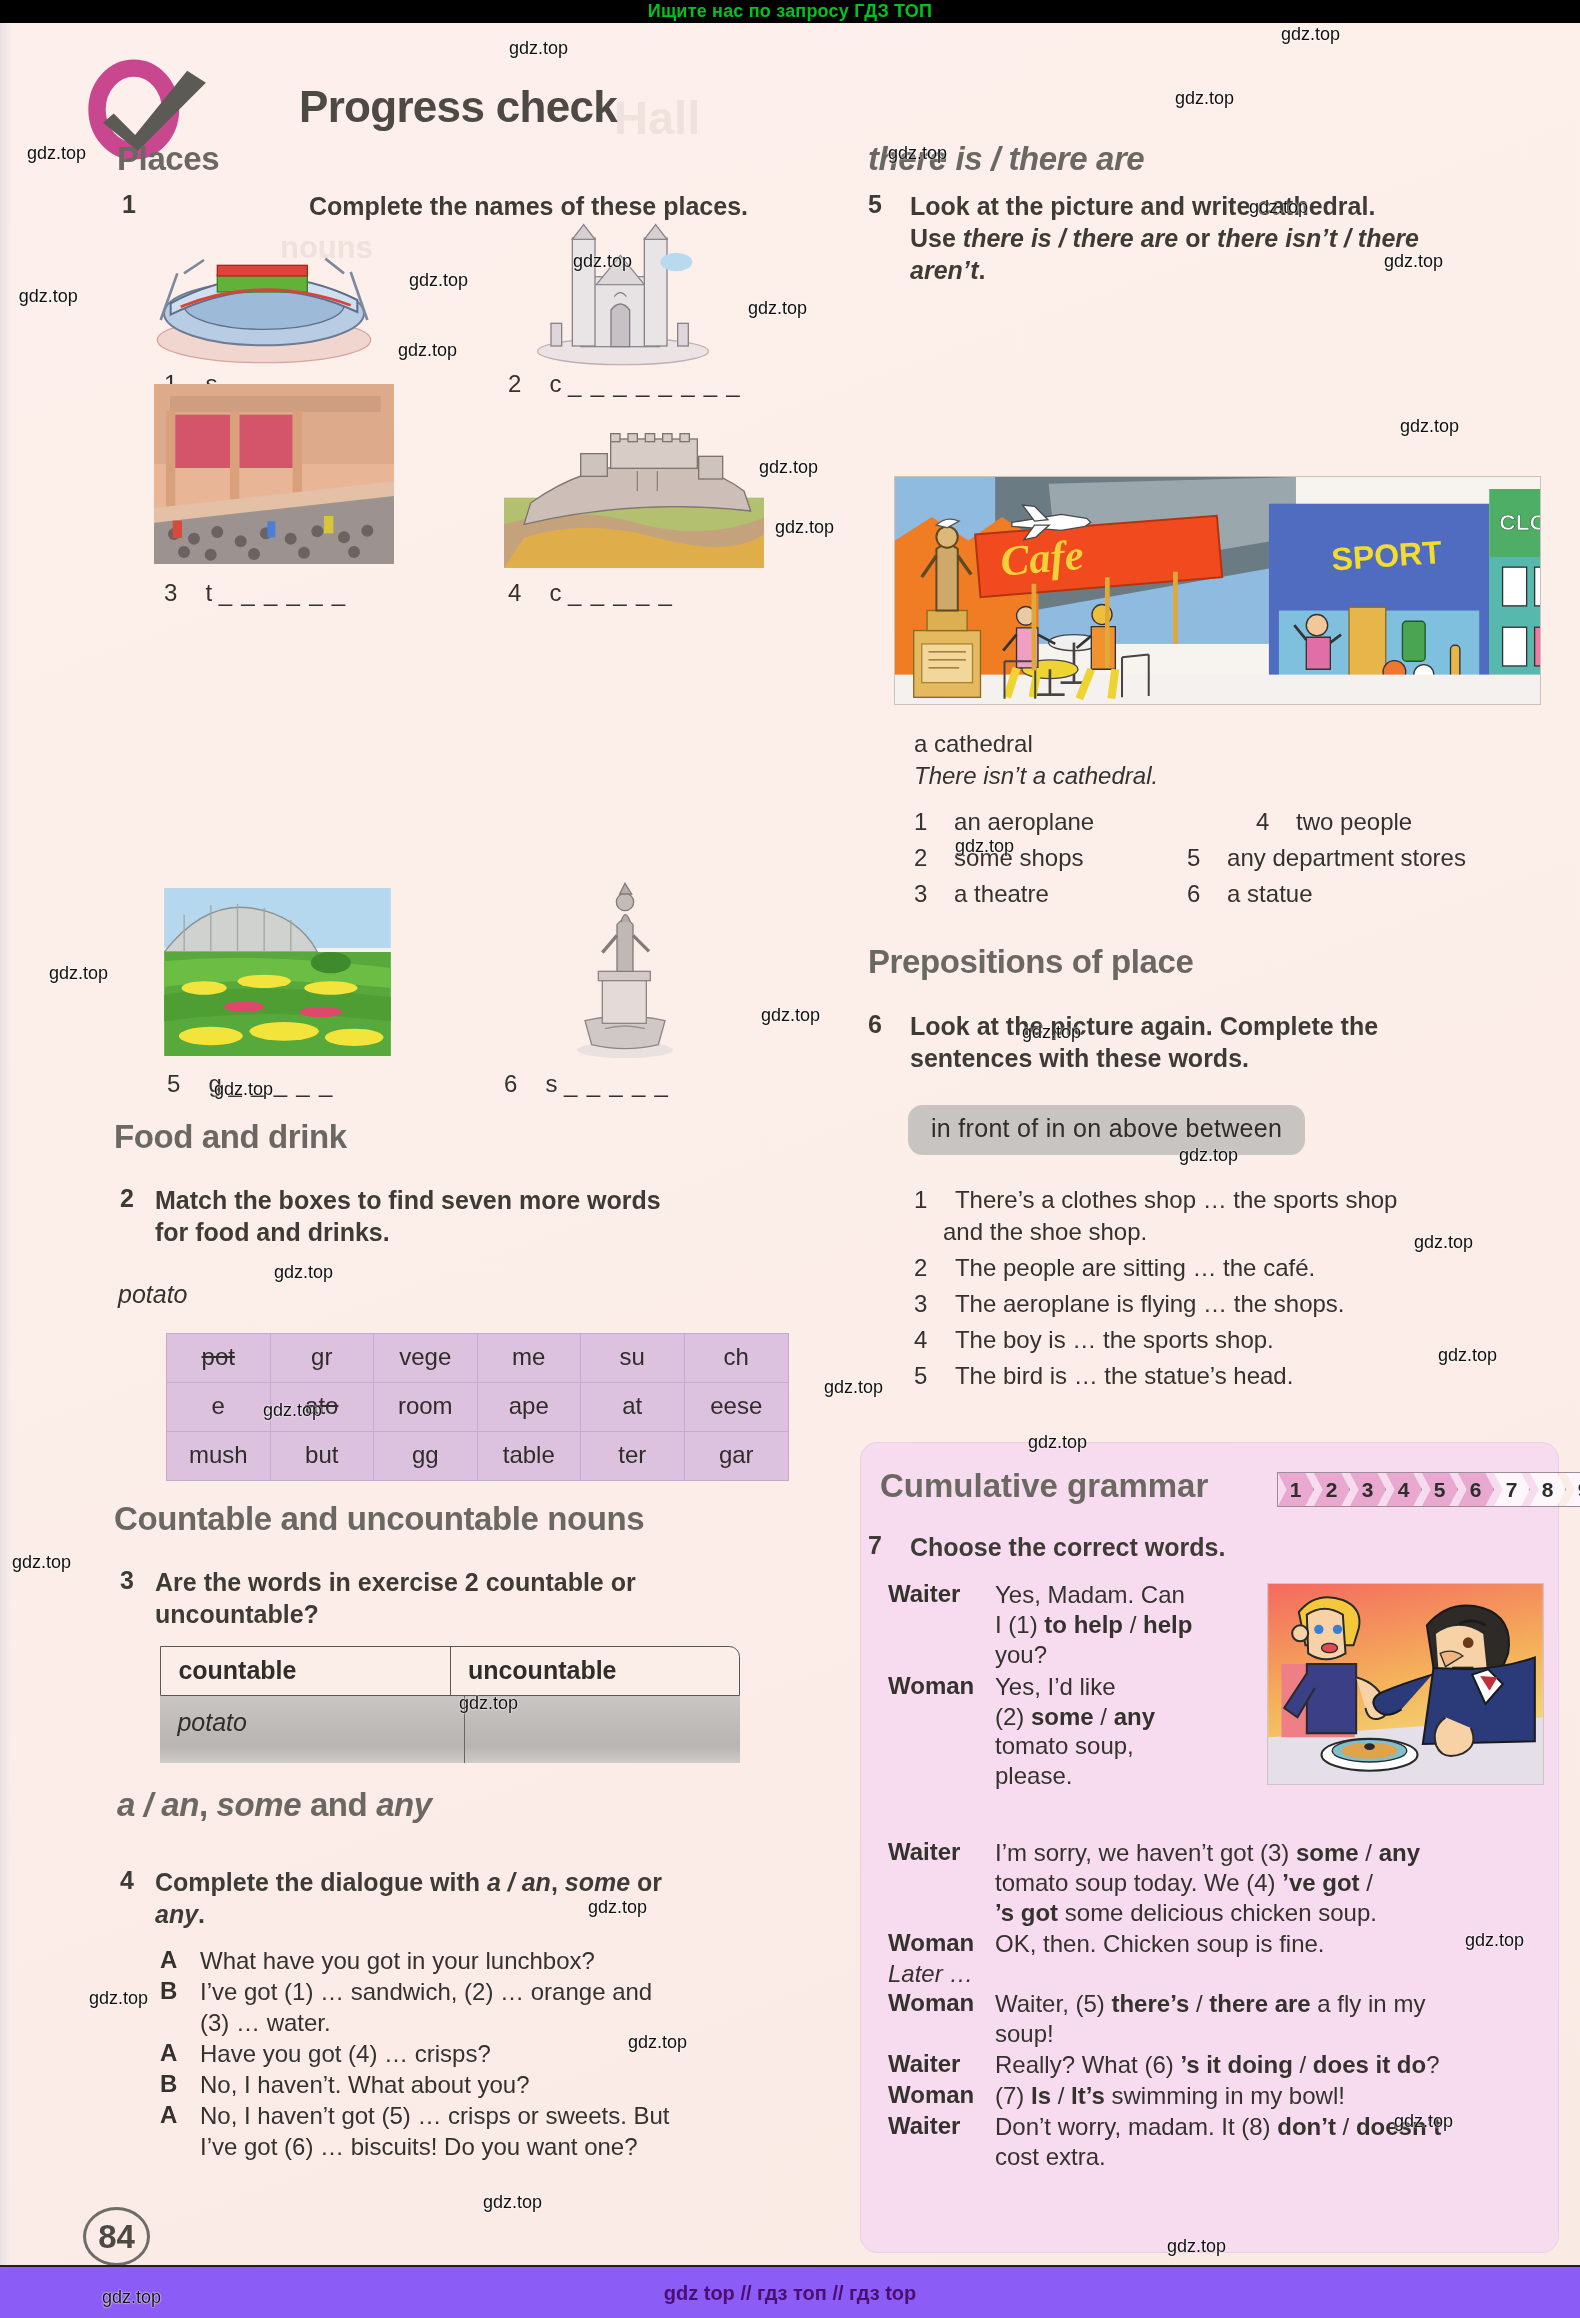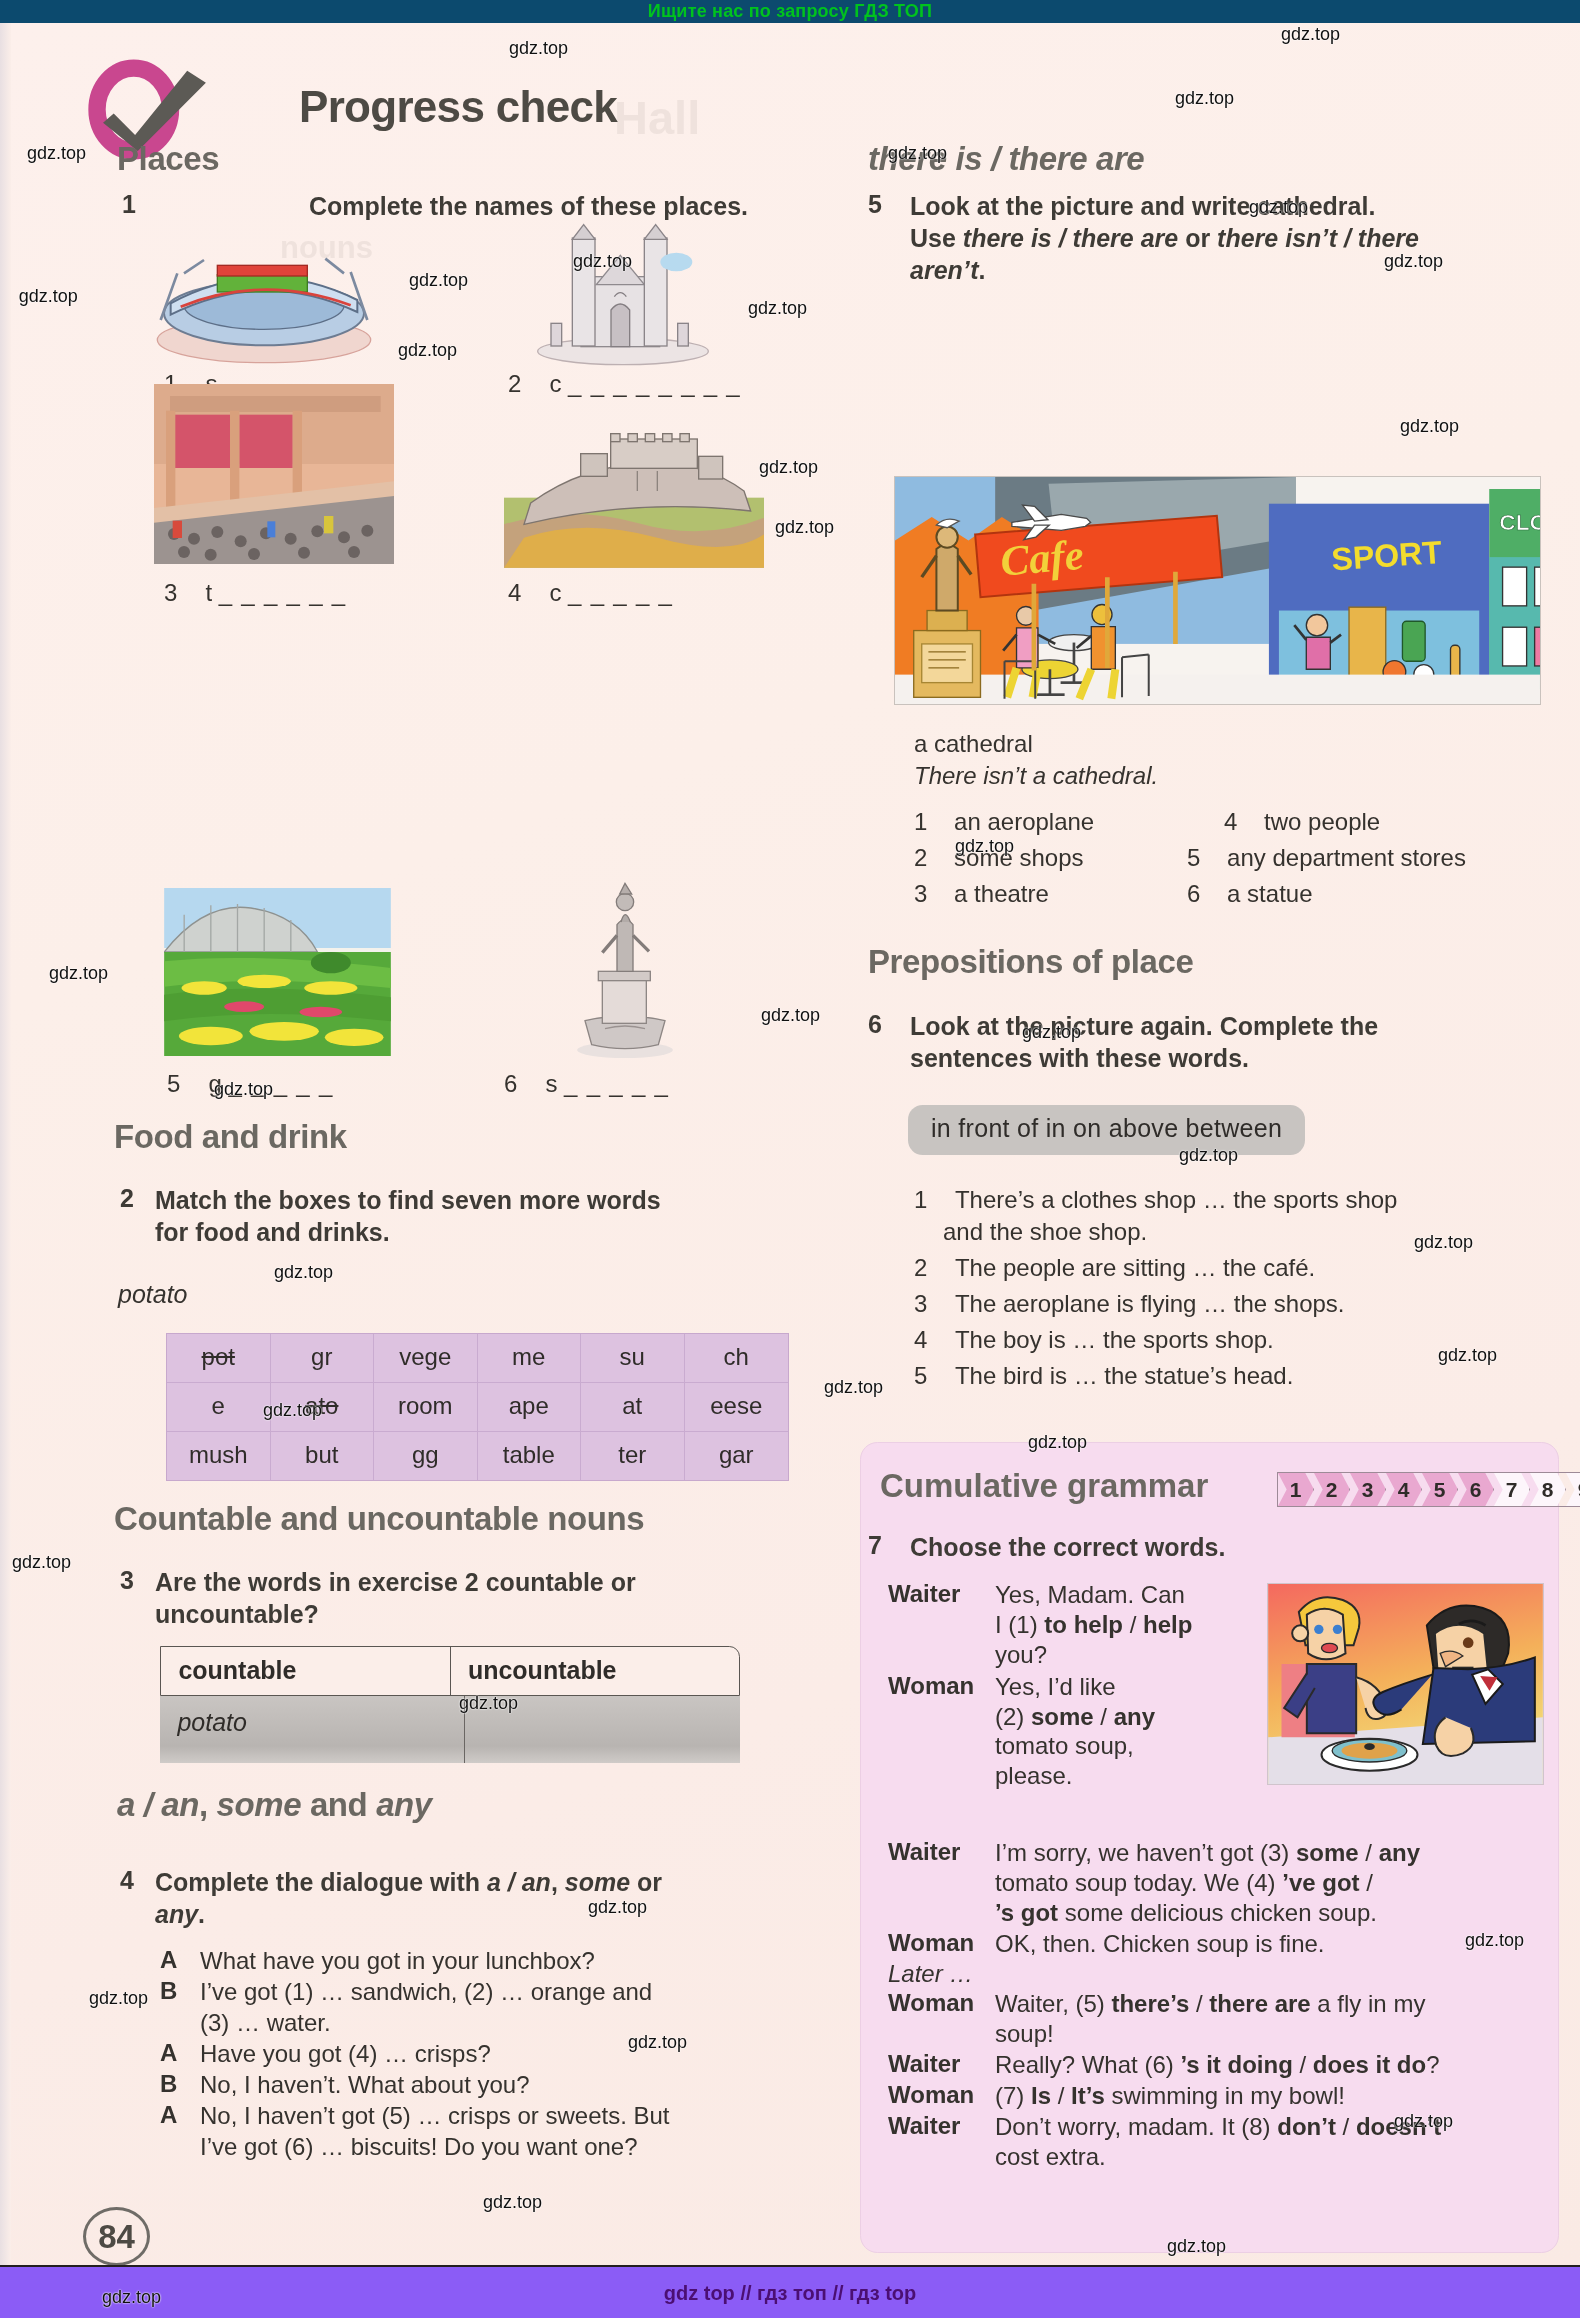--- a/index.html
+++ b/index.html
@@ -5,21 +5,21 @@
   html,body{margin:0;padding:0;}
   body{
     width:1580px;height:2319px;
     background:#ffffff;
     font-family:"Liberation Sans", sans-serif;
     position:relative;
     overflow:hidden;
   }
   .banner{
     position:absolute;left:0;top:0;width:1580px;height:23px;
-    background:#0c4a6e;color:#00c31e;
+    background:#000000;color:#00c31e;
     font-size:18px;font-weight:700;text-align:center;line-height:23px;
     letter-spacing:0.2px;
   }
   .page{
     position:absolute;left:0;top:23px;width:1580px;height:2244px;
     background:linear-gradient(160deg,#fdf0ec 0%,#fcefe9 35%,#fbece7 70%,#faeae4 100%);
   }
   .page:before{
     content:"";position:absolute;left:0;top:0;width:10.7px;height:100%;
     background:linear-gradient(90deg,#e8dfe2,#fbeee9);
@@ -560,21 +560,21 @@
   <div class="body-txt" style="left:914px;top:819px;">
     <span>2</span>
     <span style="display:inline-block;width:13.4px;"></span>
     <span>some shops</span>
   </div>
   <div class="body-txt" style="left:914px;top:855px;">
     <span>3</span>
     <span style="display:inline-block;width:13.4px;"></span>
     <span>a theatre</span>
   </div>
-  <div class="body-txt" style="left:1224px;top:783px;">
+  <div class="body-txt" style="left:1256px;top:783px;">
     <span>4</span>
     <span style="display:inline-block;width:13.4px;"></span>
     <span>two people</span>
   </div>
   <div class="body-txt" style="left:1187px;top:819px;">
     <span>5</span>
     <span style="display:inline-block;width:13.4px;"></span>
     <span>any department stores</span>
   </div>
   <div class="body-txt" style="left:1187px;top:855px;">

